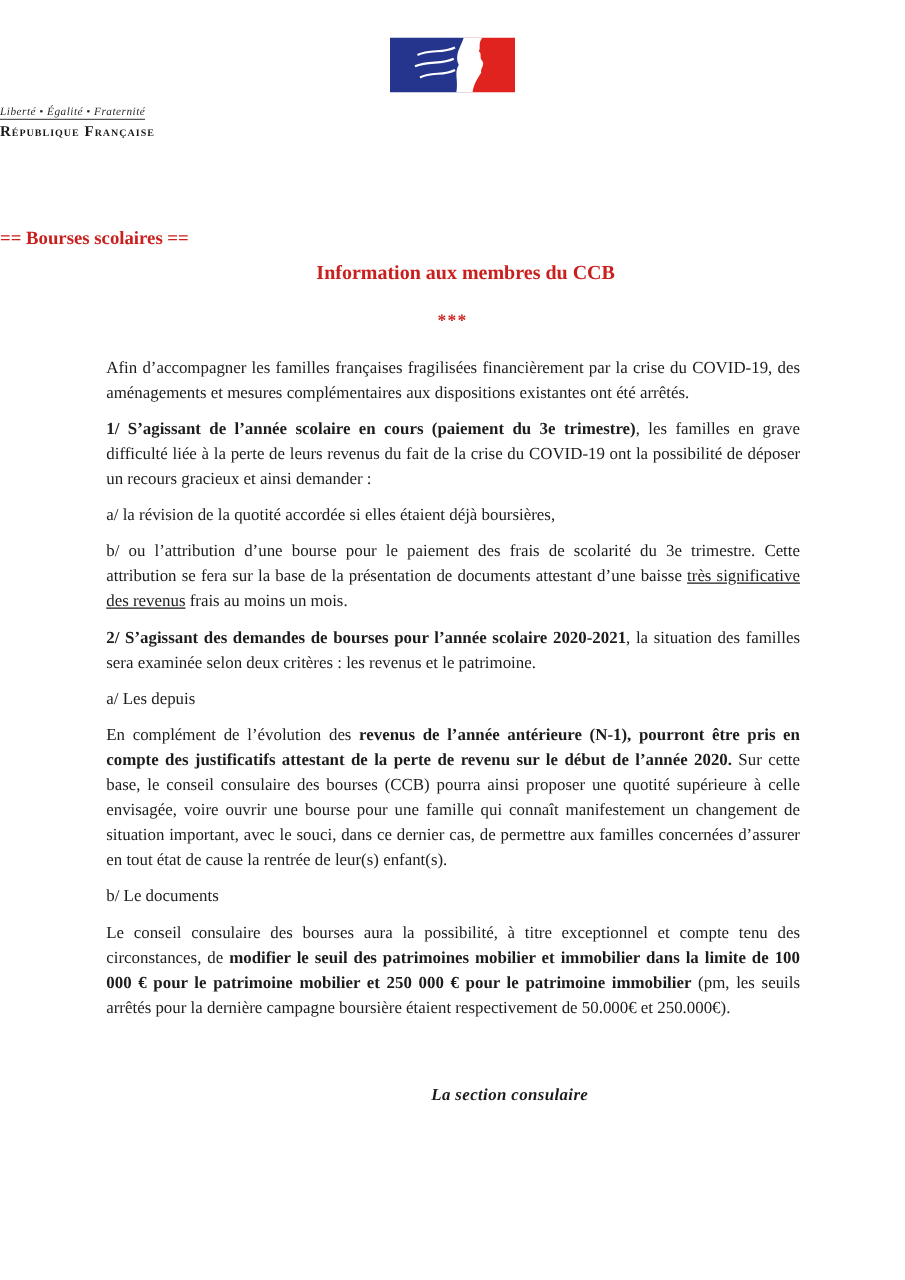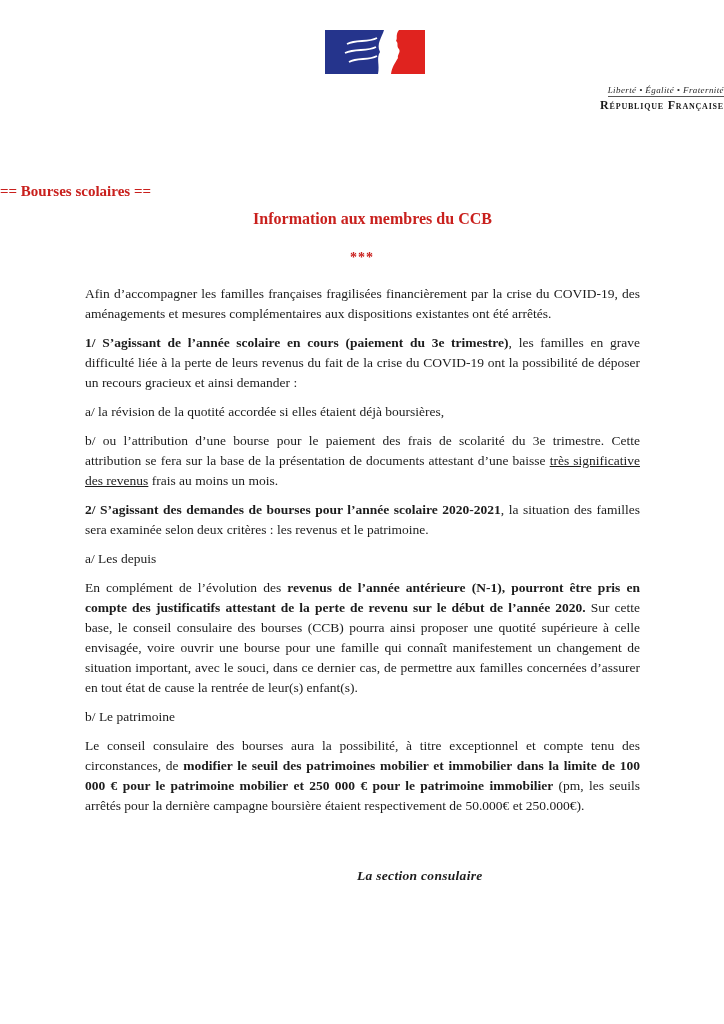--- a/index.html
+++ b/index.html
@@ -8,21 +8,21 @@
     width: 724px;
     height: 1024px;
     margin: 0 auto;
     background: #ffffff;
     font-family: "Liberation Serif", serif;
     color: #1c1c1c;
     overflow: hidden;
   }
 
   
-  .logo-block { padding-top: 30px; text-align: right; padding-left: 26px; }
+  .logo-block { padding-top: 30px; text-align: left; }
   .flag { width: 100px; height: 44px; display: block; margin: 0 auto 5px; }
   .motto {
     display: inline-block;
     font-style: italic;
     font-size: 9px;
     color: #2a2a2a;
     letter-spacing: 0.4px;
     border-bottom: 1px solid #555;
     padding-bottom: 1px;
   }
@@ -53,21 +53,20 @@
   .u { text-decoration: underline; }
 
   
   .signature {
     margin-top: 52px;
     padding-left: 345px;
     font-weight: bold;
     font-style: italic;
     font-size: 13.5px;
     letter-spacing: 0.3px;
-    margin-left: 12px;
   }
 </style>
 </head>
 <body>
 
 <div class="page">
 
   <header class="logo-block">
     <svg class="flag" viewBox="0 0 100 44" aria-hidden="true">
       <rect x="0" y="0" width="61" height="44" style="fill: rgb(37, 52, 140);"></rect>
@@ -90,19 +89,19 @@
   <div class="stars" style="color: rgb(201, 32, 29);">***</div>
 
   <main class="body">
     <p><span>Afin d’accompagner les familles françaises fragilisées financièrement par la crise du COVID-19, des aménagements et mesures complémentaires aux dispositions existantes ont été arrêtés.</span></p>
     <p><span class="b">1/ S’agissant de l’année scolaire en cours (paiement du 3e trimestre)</span><span>, les familles en grave difficulté liée à la perte de leurs revenus du fait de la crise du COVID-19 ont la possibilité de déposer un recours gracieux et ainsi demander :</span></p>
     <p><span>a/ la révision de la quotité accordée si elles étaient déjà boursières,</span></p>
     <p><span>b/ ou l’attribution d’une bourse pour le paiement des frais de scolarité du 3e trimestre. Cette attribution se fera sur la base de la présentation de documents attestant d’une baisse </span><span class="u">très significative des revenus</span><span> frais au moins un mois.</span></p>
     <p><span class="b">2/ S’agissant des demandes de bourses pour l’année scolaire 2020-2021</span><span>, la situation des familles sera examinée selon deux critères : les revenus et le patrimoine.</span></p>
     <p><span>a/ Les depuis</span></p>
     <p><span>En complément de l’évolution des </span><span class="b">revenus de l’année antérieure (N-1), pourront être pris en compte des justificatifs attestant de la perte de revenu sur le début de l’année 2020.</span><span> Sur cette base, le conseil consulaire des bourses (CCB) pourra ainsi proposer une quotité supérieure à celle envisagée, voire ouvrir une bourse pour une famille qui connaît manifestement un changement de situation important, avec le souci, dans ce dernier cas, de permettre aux familles concernées d’assurer en tout état de cause la rentrée de leur(s) enfant(s).</span></p>
-    <p><span>b/ Le patrimoine</span></p>
+    <p><span>b/ Le documents</span></p>
     <p><span>Le conseil consulaire des bourses aura la possibilité, à titre exceptionnel et compte tenu des circonstances, de </span><span class="b">modifier le seuil des patrimoines mobilier et immobilier dans la limite de 100 000 € pour le patrimoine mobilier et 250 000 € pour le patrimoine immobilier</span><span> (pm, les seuils arrêtés pour la dernière campagne boursière étaient respectivement de 50.000€ et 250.000€).</span></p>
   </main>
 
   <div class="signature">La section consulaire</div>
 
 </div>
 
 </body></html>

